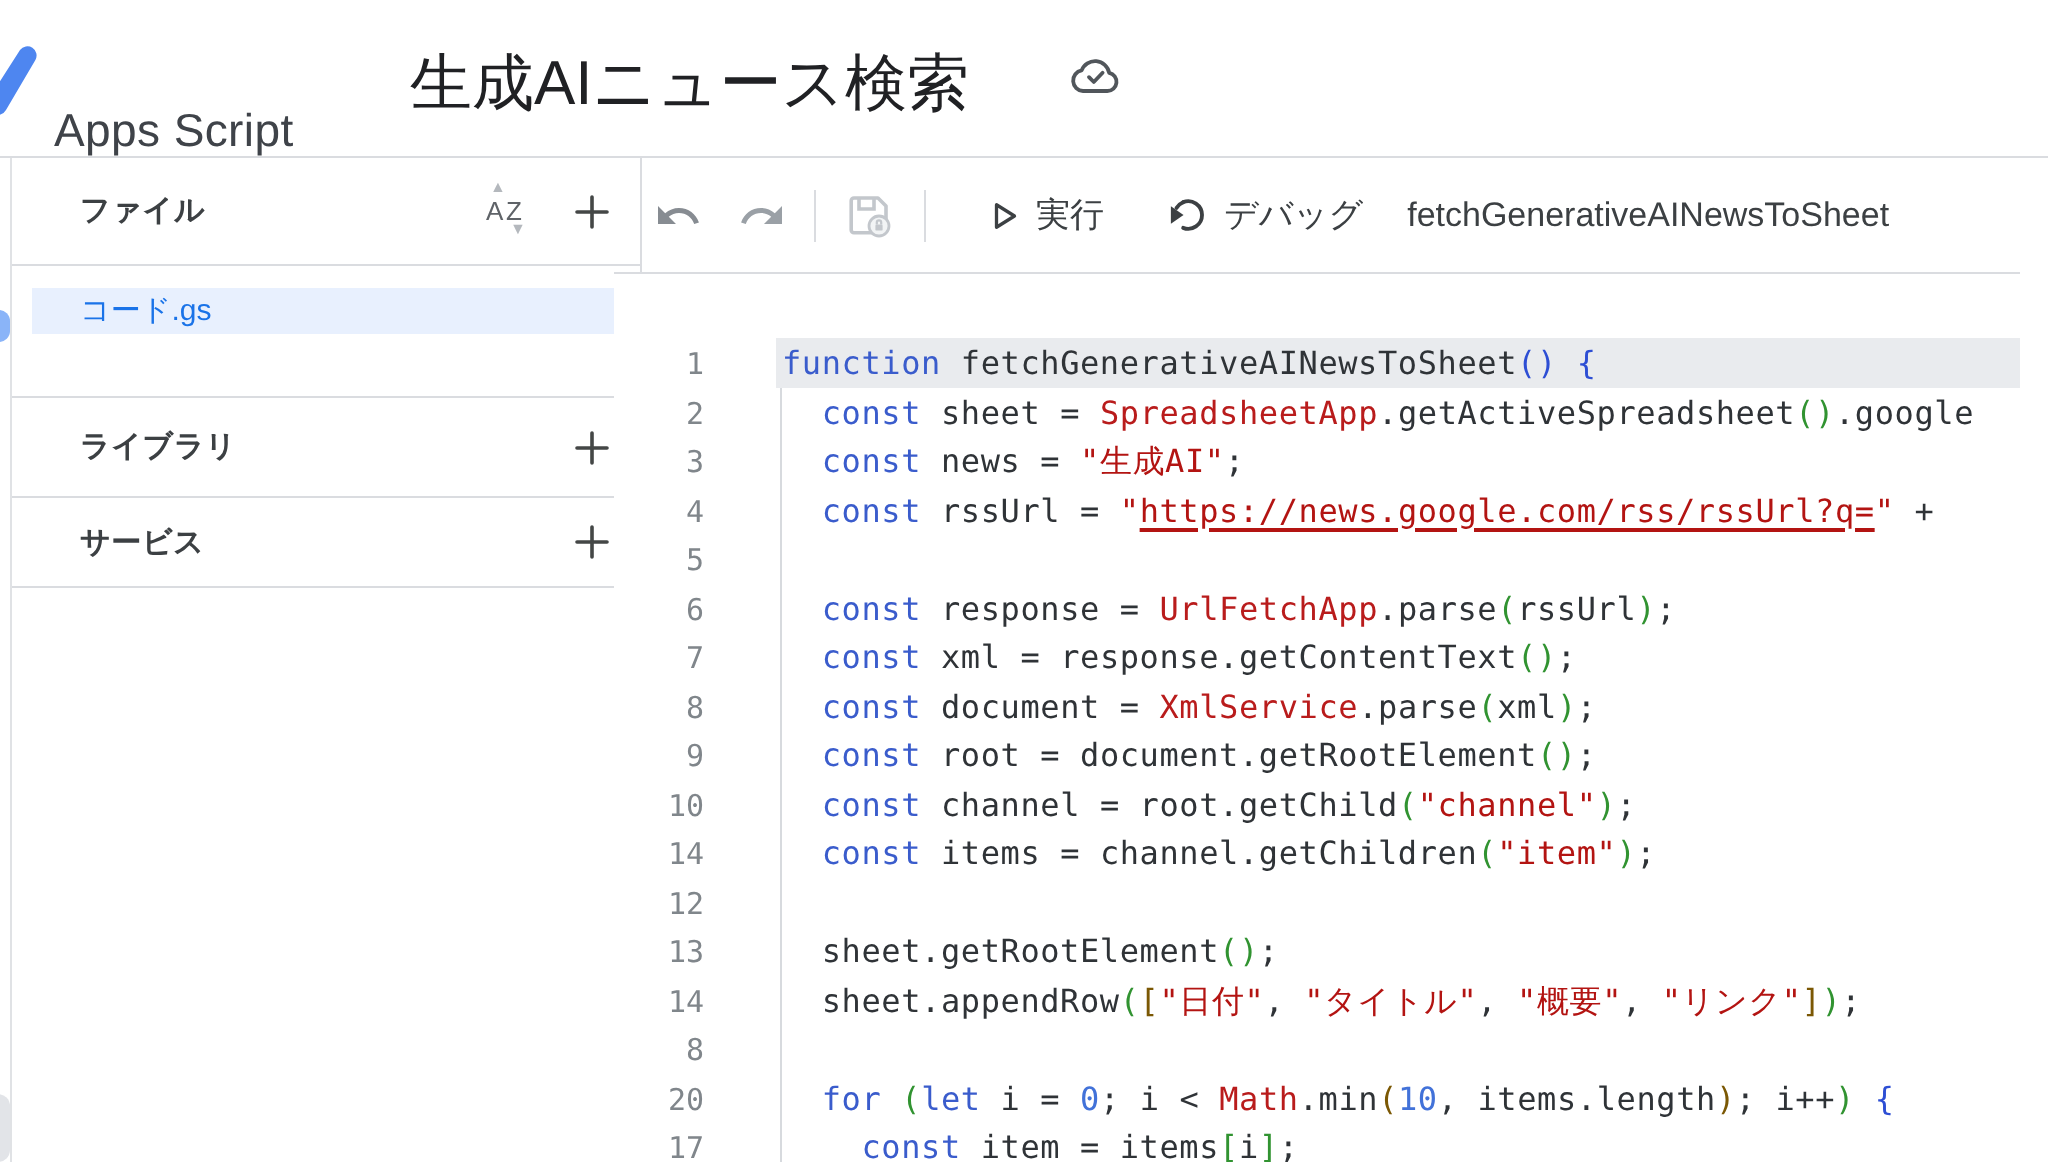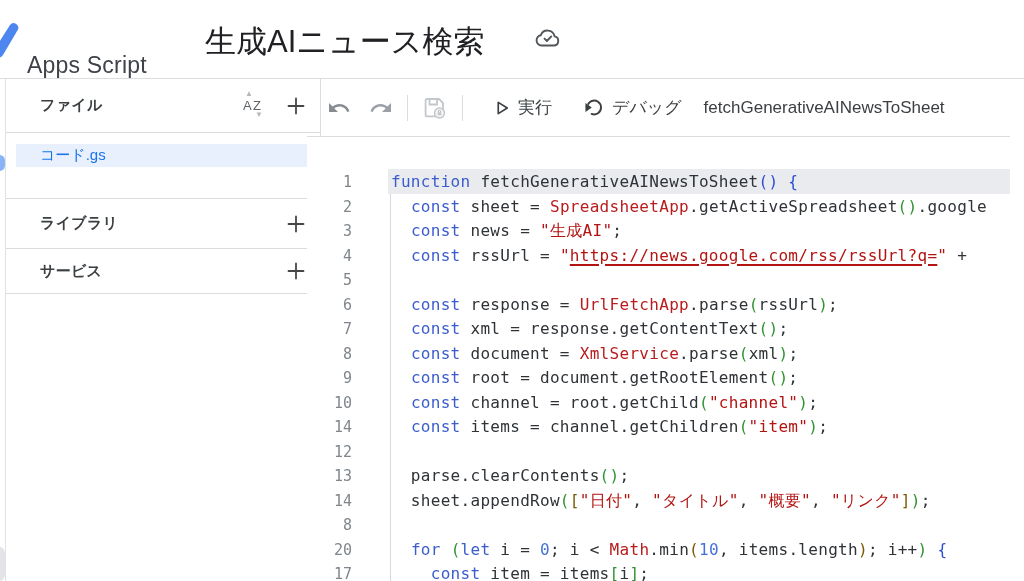--- a/index.html
+++ b/index.html
@@ -194,21 +194,21 @@
             <div class="code-line" style="top: 82px;"><span class="tk-d">  </span><span class="tk-k">const</span><span class="tk-d"> news = </span><span class="tk-s">"生成AI"</span><span class="tk-d">;</span></div>
             <div class="code-line" style="top: 106.5px;"><span class="tk-d">  </span><span class="tk-k">const</span><span class="tk-d"> rssUrl = </span><span class="tk-s">"</span><span class="tk-u">https://news.google.com/rss/rssUrl?q=</span><span class="tk-s">"</span><span class="tk-d"> +</span></div>
             <div class="code-line" style="top: 131px;"></div>
             <div class="code-line" style="top: 155.5px;"><span class="tk-d">  </span><span class="tk-k">const</span><span class="tk-d"> response = </span><span class="tk-g">UrlFetchApp</span><span class="tk-d">.parse</span><span class="tk-b2">(</span><span class="tk-d">rssUrl</span><span class="tk-b2">)</span><span class="tk-d">;</span></div>
             <div class="code-line" style="top: 180px;"><span class="tk-d">  </span><span class="tk-k">const</span><span class="tk-d"> xml = response.getContentText</span><span class="tk-b2">()</span><span class="tk-d">;</span></div>
             <div class="code-line" style="top: 204.5px;"><span class="tk-d">  </span><span class="tk-k">const</span><span class="tk-d"> document = </span><span class="tk-g">XmlService</span><span class="tk-d">.parse</span><span class="tk-b2">(</span><span class="tk-d">xml</span><span class="tk-b2">)</span><span class="tk-d">;</span></div>
             <div class="code-line" style="top: 229px;"><span class="tk-d">  </span><span class="tk-k">const</span><span class="tk-d"> root = document.getRootElement</span><span class="tk-b2">()</span><span class="tk-d">;</span></div>
             <div class="code-line" style="top: 253.5px;"><span class="tk-d">  </span><span class="tk-k">const</span><span class="tk-d"> channel = root.getChild</span><span class="tk-b2">(</span><span class="tk-s">"channel"</span><span class="tk-b2">)</span><span class="tk-d">;</span></div>
             <div class="code-line" style="top: 278px;"><span class="tk-d">  </span><span class="tk-k">const</span><span class="tk-d"> items = channel.getChildren</span><span class="tk-b2">(</span><span class="tk-s">"item"</span><span class="tk-b2">)</span><span class="tk-d">;</span></div>
             <div class="code-line" style="top: 302.5px;"></div>
-            <div class="code-line" style="top: 327px;"><span class="tk-d">  parse.clearContents</span><span class="tk-b2">()</span><span class="tk-d">;</span></div>
+            <div class="code-line" style="top: 327px;"><span class="tk-d">  sheet.getRootElement</span><span class="tk-b2">()</span><span class="tk-d">;</span></div>
             <div class="code-line" style="top: 351.5px;"><span class="tk-d">  sheet.appendRow</span><span class="tk-b2">(</span><span class="tk-b3">[</span><span class="tk-s">"日付"</span><span class="tk-d">, </span><span class="tk-s">"タイトル"</span><span class="tk-d">, </span><span class="tk-s">"概要"</span><span class="tk-d">, </span><span class="tk-s">"リンク"</span><span class="tk-b3">]</span><span class="tk-b2">)</span><span class="tk-d">;</span></div>
             <div class="code-line" style="top: 376px;"></div>
             <div class="code-line" style="top: 400.5px;"><span class="tk-d">  </span><span class="tk-k">for</span><span class="tk-d"> </span><span class="tk-b2">(</span><span class="tk-k">let</span><span class="tk-d"> i = </span><span class="tk-n">0</span><span class="tk-d">; i &lt; </span><span class="tk-g">Math</span><span class="tk-d">.min</span><span class="tk-b3">(</span><span class="tk-n">10</span><span class="tk-d">, items.length</span><span class="tk-b3">)</span><span class="tk-d">; i++</span><span class="tk-b2">)</span><span class="tk-d"> </span><span class="tk-b1">{</span></div>
             <div class="code-line" style="top: 425px;"><span class="tk-d">    </span><span class="tk-k">const</span><span class="tk-d"> item = items</span><span class="tk-b2">[</span><span class="tk-d">i</span><span class="tk-b2">]</span><span class="tk-d">;</span></div>
           </div>
       </div>
 
     </div>
   </div>
 </div>

